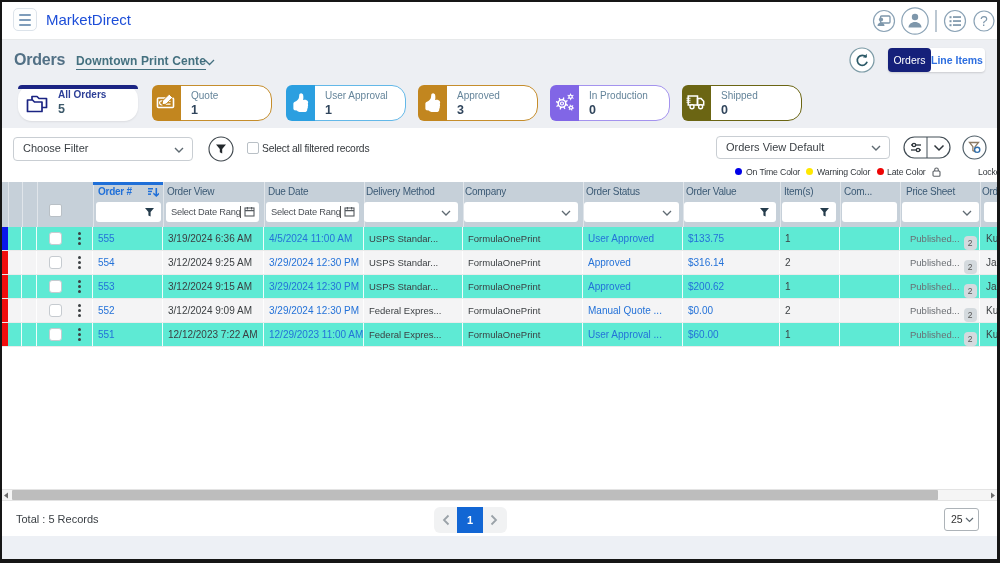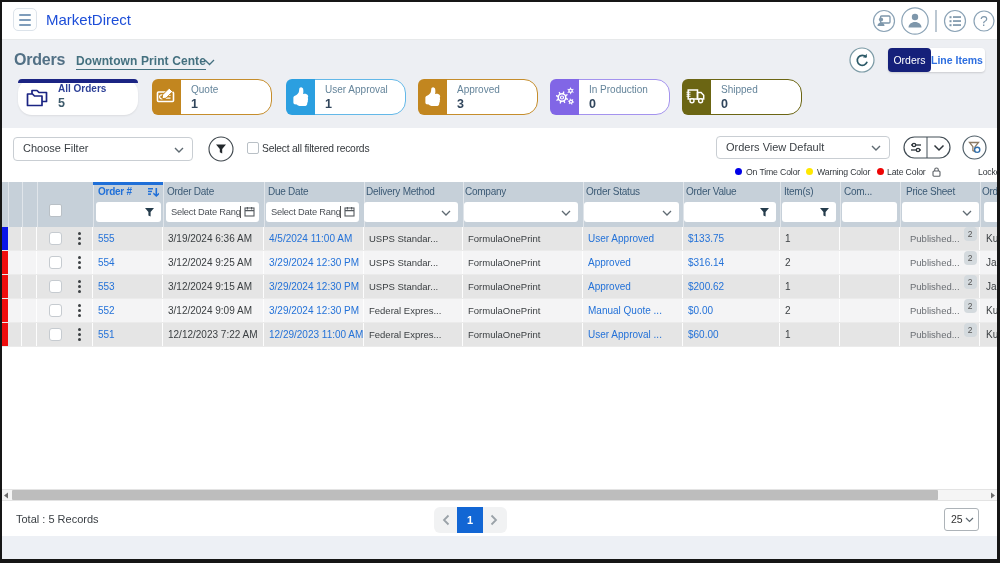--- a/index.html
+++ b/index.html
@@ -14,53 +14,53 @@
 #burger i{position:absolute;left:5px;width:12px;height:2px;background:#7d9cba;border-radius:1px}
 #brand{left:46px;top:11px;font-size:15px;color:#1d4ed8}
 
 #subzone{left:2px;top:40px;width:995px;height:88px;background:#edeff3}
 #ptitle{left:14px;top:51px;font-size:16px;font-weight:bold;color:#527085;letter-spacing:-.2px}
 #plink{left:76px;top:54px;font-size:12px;font-weight:bold;color:#44707f;border-bottom:1px solid #44707f;padding-bottom:1px;letter-spacing:.1px}
 #toggle{left:888px;top:48px;width:97px;height:24px;background:#fff;border-radius:4px;box-shadow:0 1px 2px rgba(0,0,0,.15)}
 #tg1{left:0;top:0;width:43px;height:24px;background:#15207a;border-radius:4px;color:#fff;font-size:10.5px;text-align:center;line-height:24px}
 #tg2{left:43px;top:0;width:32px;height:24px;color:#2e6fe0;font-size:10.5px;font-weight:bold;text-align:center;line-height:24px;white-space:nowrap}
 
-.card{position:absolute;top:79px;height:36px;width:120px;border-radius:14px;background:#fff}
+.card{position:absolute;top:85px;height:36px;width:120px;border-radius:14px;background:#fff}
 .card .blk{position:absolute;left:-1px;top:-1px;width:29px;height:36px;border-radius:6px 0 0 6px}
 .card .lbl{position:absolute;left:38px;top:4px;font-size:10px;color:#64849a;white-space:nowrap}
 .card .num{position:absolute;left:38px;top:17px;font-size:12.5px;font-weight:bold;color:#30455c}
 
 #filterrow{left:2px;top:128px;width:995px;height:54px;background:#fff}
 .sel{position:absolute;background:#fff;border:1px solid #c9ced3;border-radius:4px;font-size:11px;color:#3b4045}
 .sel span{position:absolute;left:9px;top:4px}
 .chk{position:absolute;width:12px;height:12px;border:1px solid #b9c0c6;border-radius:2px;background:#fff}
 
 .lg{position:absolute;top:167px;font-size:8.7px;color:#33383d;letter-spacing:-.15px;white-space:nowrap}
 .dot{position:absolute;top:168px;width:7px;height:7px;border-radius:50%}
 
 #thead{left:2px;top:182px;width:995px;height:45px;background:#c6d0d9;overflow:hidden}
 .hlbl{position:absolute;top:4px;font-size:10px;color:#3c5a75;letter-spacing:-.25px;white-space:nowrap}
 .hin{position:absolute;top:20px;height:20px;background:#fff;border-radius:3px}
 .hin .ph{position:absolute;left:5px;top:5px;font-size:9.3px;color:#4a4f55;white-space:nowrap;overflow:hidden;letter-spacing:-.2px}
 .vline{position:absolute;top:0;width:1px;height:45px;background:rgba(255,255,255,.45)}
 #rows{left:2px;top:227px;width:995px;overflow:hidden}
-.row{display:grid;grid-template-columns:6px 14px 15px 56px 70px 101px 100px 99px 120px 100px 97px 60px 60px 80px 120px;height:24px;border-bottom:1px solid #ebebeb;background:#e5e5e5;font-size:10px;color:#3c4043}
+.row{display:grid;grid-template-columns:6px 14px 15px 56px 70px 101px 100px 99px 120px 100px 97px 60px 60px 80px 120px;height:24px;border-bottom:1px solid #ebebeb;background:#5eead4;font-size:10px;color:#3c4043}
 .row.alt{background:#f4f4f5}
 .row>div{height:23px;line-height:23px;white-space:nowrap;overflow:hidden;border-right:1px solid rgba(255,255,255,.9)}
 .row .strip{height:23px;border-right:none !important}
 .row.rb .strip{background:#0a16e8}
 .row.rr .strip{background:#ef0d0d}
 .row .c4{display:flex;align-items:center;padding-left:12px;gap:16px}
 .rchk{width:13px;height:13px;border:1px solid #c6cbd0;border-radius:3px;background:#fff;flex:none}
 .kebab{display:flex;flex-direction:column;gap:2px}
 .kebab i{width:3px;height:3px;border-radius:50%;background:#3c4043}
 .blue{color:#2472d8}
 .pad{padding-left:5px}
 .sm{font-size:9.5px}
-.ps{padding-left:10px;display:flex;align-items:flex-start;gap:4px;color:#6a6e73;font-size:9.5px}
+.ps{padding-left:10px;display:flex;align-items:flex-end;gap:4px;color:#6a6e73;font-size:9.5px}
 .badge{display:inline-block;width:13px;height:14px;line-height:14px;background:#d4dade;border-radius:4px;font-size:8.5px;color:#555;text-align:center}
 
 #hscroll{left:2px;top:489px;width:995px;height:12px;background:#f5f5f5;border-top:1px solid #e3e3e3;border-bottom:1px solid #e3e3e3}
 #hthumb{left:12px;top:490px;width:926px;height:10px;background:#bdbdbd;border-radius:1px}
 #footer{left:2px;top:501px;width:995px;height:35px;background:#fff}
 #total{left:16px;top:513px;font-size:11px;color:#3b4045}
 #pager{left:434px;top:507px;width:73px;height:26px;background:#f1f2f3;border-radius:6px}
 #pg1{left:457px;top:507px;width:26px;height:26px;background:#1266d4;color:#fff;font-size:11px;font-weight:bold;text-align:center;line-height:26px}
 #psel{left:944px;top:508px;width:35px;height:23px;border:1px solid #adb3b8;border-radius:3px;background:#fff;font-size:10.5px;color:#333}
 #band{left:2px;top:536px;width:995px;height:23px;background:#edf0f5}
@@ -247,21 +247,21 @@
     <div class="vline" style="left:898px"></div>
       <div class="vline" style="left:978px"></div>
     <div class="abs" style="left:91px;top:0;width:70px;height:3px;background:#1f6fd8"></div>
     <div class="hlbl" style="left:96px;color:#1f6fd8;font-weight:bold">Order #</div>
     <svg class="abs" style="left:146px;top:6px" width="11" height="10" viewBox="0 0 11 10" fill="#1f6fd8">
       <rect x="0" y="0" width="5" height="1.5"></rect>
         <rect x="0" y="2.7" width="4" height="1.5"></rect>
         <rect x="0" y="5.4" width="3" height="1.5"></rect>
       <path d="M7.5 0v6.2l-2-1.6-.4 1.4 3.2 3 3.2-3-.4-1.4-2 1.6V0z"></path>
     </svg>
-    <div class="hlbl" style="left:165px">Order Date</div>
+    <div class="hlbl" style="left:165px">Order View</div>
     <div class="hlbl" style="left:266px">Due Date</div>
     <div class="hlbl" style="left:364px">Delivery Method</div>
     <div class="hlbl" style="left:463px">Company</div>
     <div class="hlbl" style="left:584px">Order Status</div>
     <div class="hlbl" style="left:684px">Order Value</div>
     <div class="hlbl" style="left:782px">Item(s)</div>
     <div class="hlbl" style="left:842px">Com...</div>
     <div class="hlbl" style="left:904px">Price Sheet</div>
     <div class="hlbl" style="left:980px">Ord...</div>
     <div class="abs chk" style="left:47px;top:22px;width:13px;height:13px"></div>

